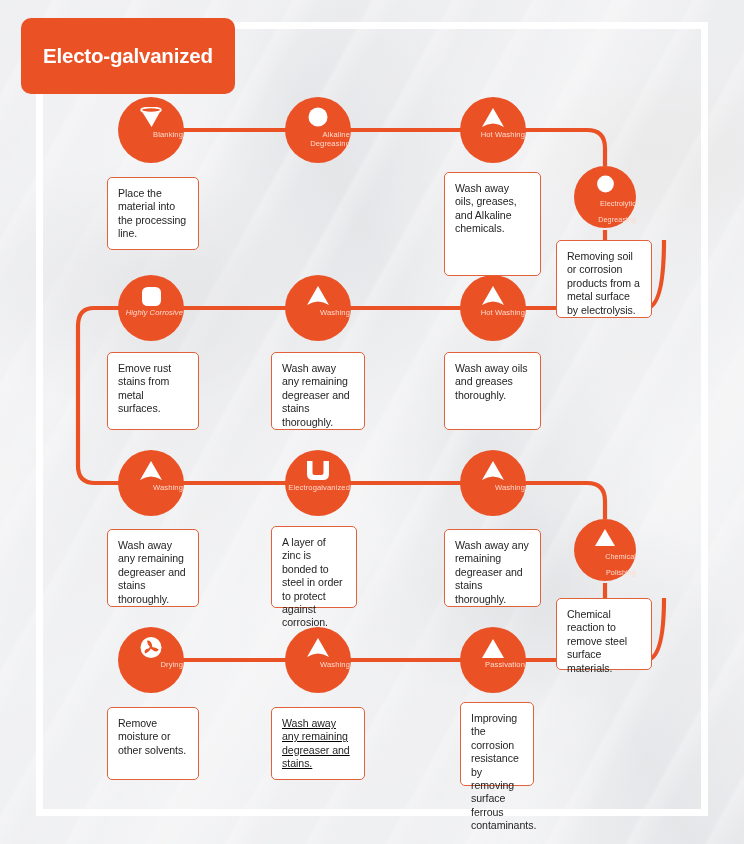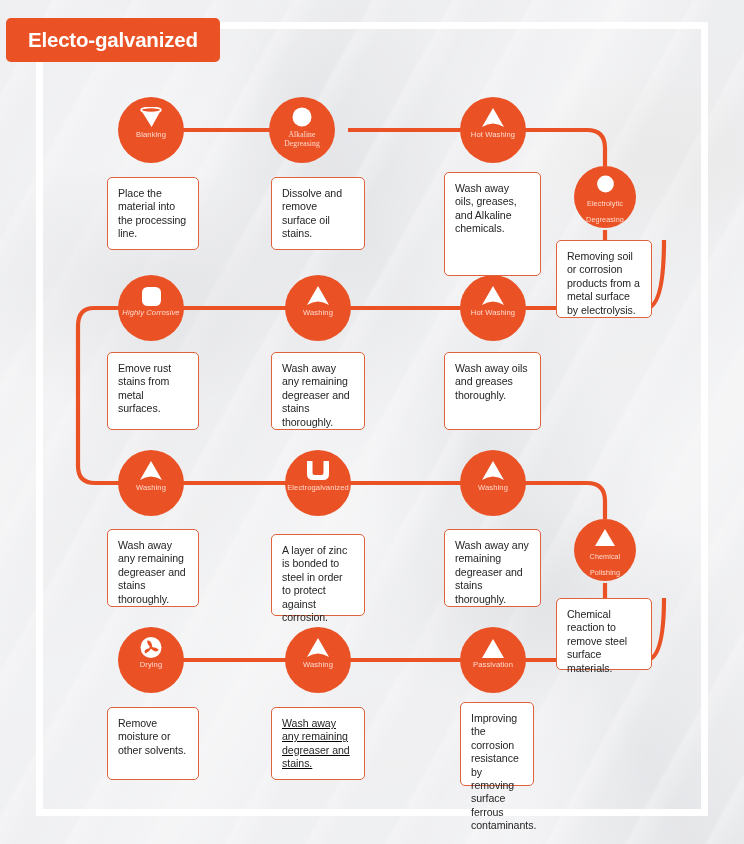--- a/index.html
+++ b/index.html
@@ -51,28 +51,28 @@
     top: 22px;
     width: 672px;
     height: 794px;
     border: 7px solid #ffffff;
     box-sizing: border-box;
     pointer-events: none;
   }
   
   .title-tab {
     position: absolute;
-    left: 6px;
+    left: 21px;
     top: 18px;
     height: 44px;
-    padding: 0 22px;
+    padding: 16px 22px;
     display: flex;
     align-items: center;
     background: #ea5226;
-    border-radius: 5px;
+    border-radius: 10px;
     z-index: 20;
   }
   .title-tab .title-text {
     color: #ffffff;
     font-size: 20.5px;
     font-weight: bold;
     letter-spacing: -0.2px;
     white-space: nowrap;
   }
   
@@ -111,21 +111,21 @@
     width: 30px;
     margin-bottom: 1px;
   }
   .node.small .node-icon {
     height: 21px;
   }
   .node .node-label {
     color: #ffd9cc;
     font-size: 7.6px;
     line-height: 8.8px;
-    text-align: center;
+    text-align: right;
     width: 64px;
     letter-spacing: .1px;
   }
   .node.small .node-label {
     font-size: 7.2px;
     line-height: 16px;
     width: 62px;
   }
   
   .card {
@@ -191,21 +191,21 @@
   <div class="node big" style="left:118px; top:97px;">
     <span class="node-icon">
       <svg width="24" height="22" viewBox="0 0 24 22">
         <path d="M2 3 Q12 8.5 22 3 L12.6 20 Z" fill="#ffffff"></path>
         <ellipse cx="12" cy="3" rx="10" ry="2.6" fill="none" stroke="#ffffff" stroke-width="1.5"></ellipse>
       </svg>
     </span>
     <span class="node-label">Blanking</span>
   </div>
 
-  <div class="node big" style="left:269px; top:97px;font-family:Liberation Serif, serif;">
+  <div class="node big" style="left:285px; top:97px;">
     <span class="node-icon">
       <svg width="22" height="22" viewBox="0 0 22 22">
           <circle cx="11" cy="10" r="9.5" fill="#ffffff"></circle>
         </svg>
     </span>
     <span class="node-label">Alkaline Degreasing</span>
   </div>
 
   <div class="node big" style="left:460px; top:97px;">
     <span class="node-icon">
@@ -318,23 +318,20 @@
         <circle cx="12" cy="11.5" r="1.6" fill="#ea5226"></circle>
       </svg>
     </span>
     <span class="node-label">Drying</span>
   </div>
 
   <div class="card" style="left:107px; top:177px; width:92px; height:73px;">
     <div class="card-text">Place the material into the processing line.</div>
   </div>
 
-  <div class="card" style="left:271px; top:177px; width:94px; height:73px;">
-    <div class="card-text">Dissolve and remove surface oil stains.</div>
-  </div>
 
   <div class="card" style="left:444px; top:172px; width:97px; height:104px;">
     <div class="card-text">Wash away oils, greases, and Alkaline chemicals.</div>
   </div>
 
   <div class="card" style="left:556px; top:240px; width:96px; height:78px;">
     <div class="card-text">Removing soil or corrosion products from a metal surface by electrolysis.</div>
   </div>
 
   <div class="card" style="left:444px; top:352px; width:97px; height:78px;">
@@ -346,21 +343,21 @@
   </div>
 
   <div class="card" style="left:107px; top:352px; width:92px; height:78px;">
     <div class="card-text">Emove rust stains from metal surfaces.</div>
   </div>
 
   <div class="card" style="left:107px; top:529px; width:92px; height:78px;">
     <div class="card-text">Wash away any remaining degreaser and stains thoroughly.</div>
   </div>
 
-  <div class="card" style="left:271px; top:526px; width:94px; height:82px;margin-top:8px;">
+  <div class="card" style="left:271px; top:526px; width:86px; height:82px;">
     <div class="card-text">A layer of zinc is bonded to steel in order to protect against corrosion.</div>
   </div>
 
   <div class="card" style="left:444px; top:529px; width:97px; height:78px;">
     <div class="card-text">Wash away any remaining degreaser and stains thoroughly.</div>
   </div>
 
   <div class="card" style="left:556px; top:598px; width:96px; height:72px;">
     <div class="card-text">Chemical reaction to remove steel surface materials.</div>
   </div>

